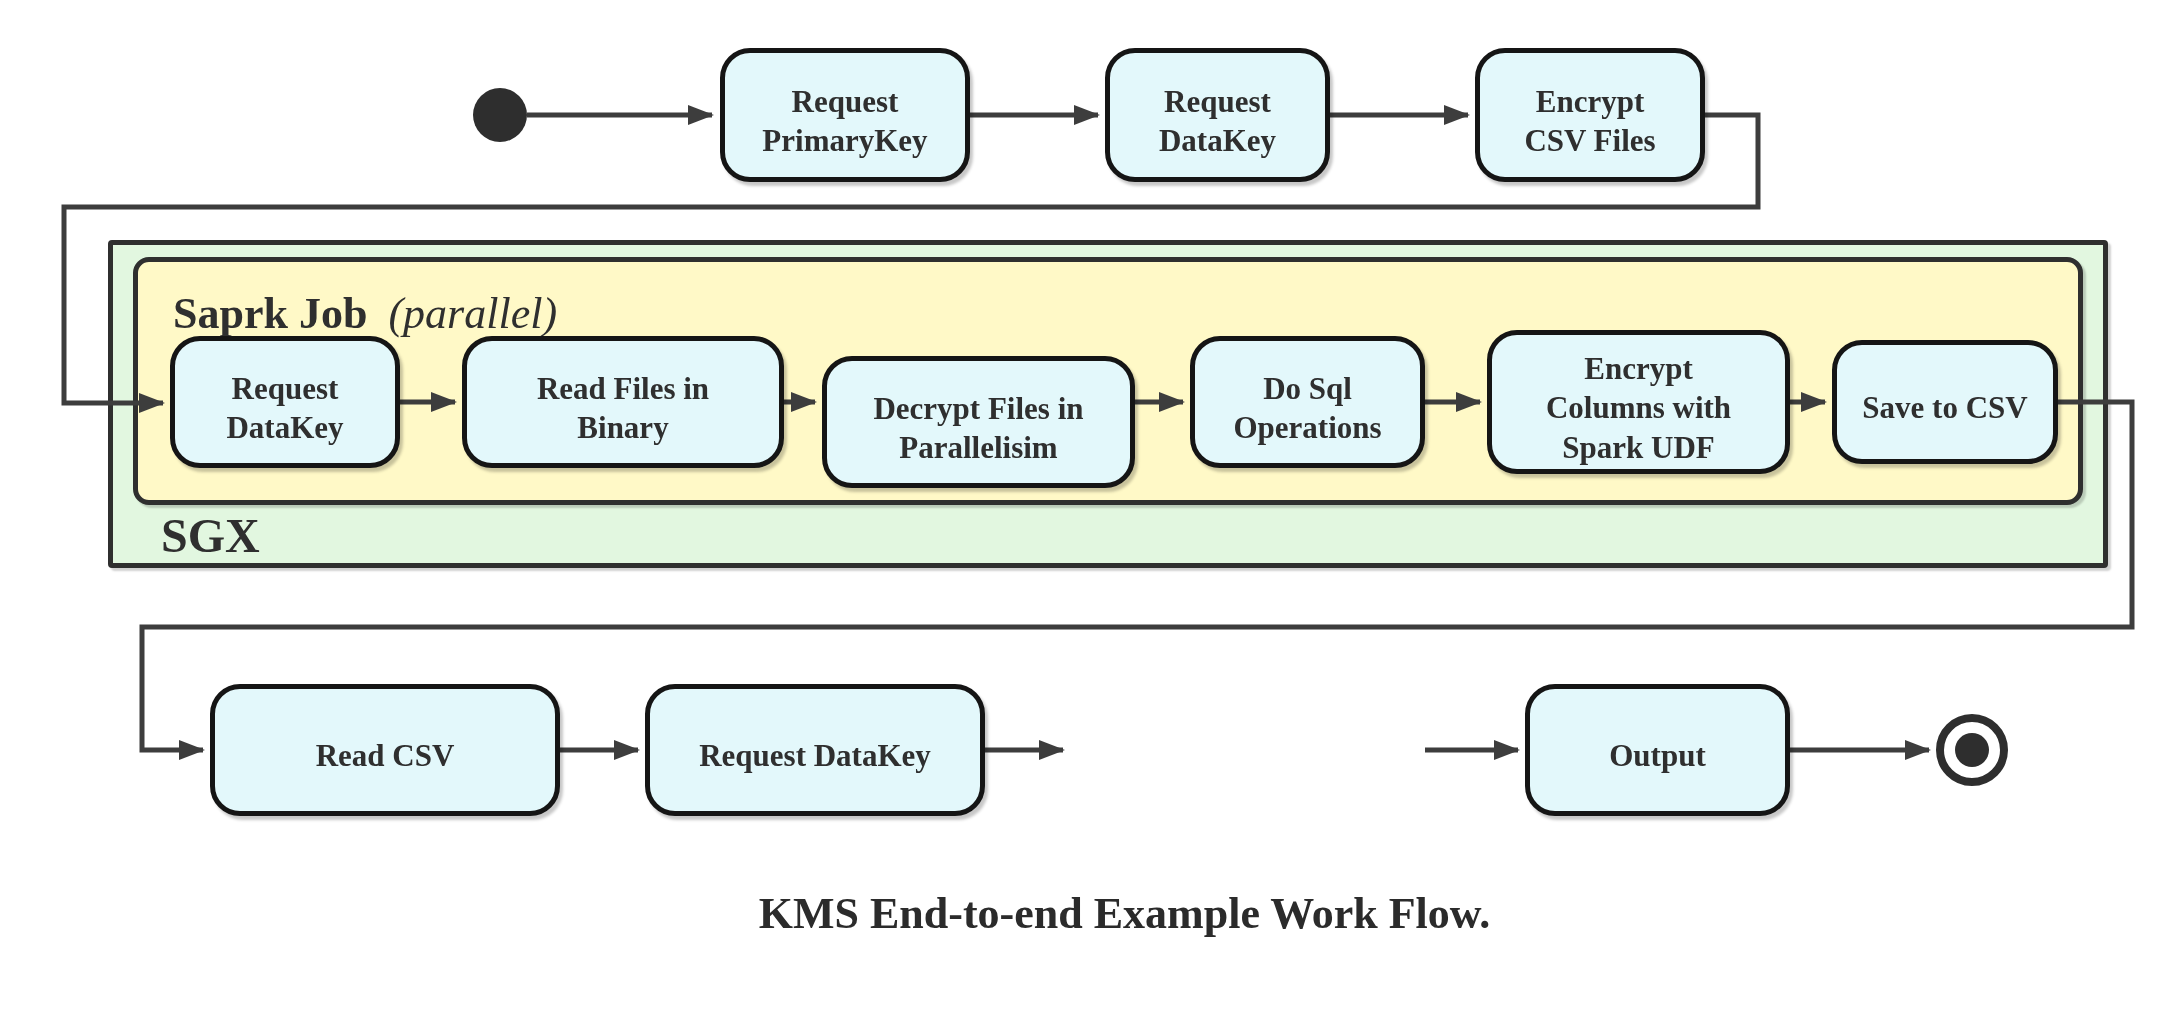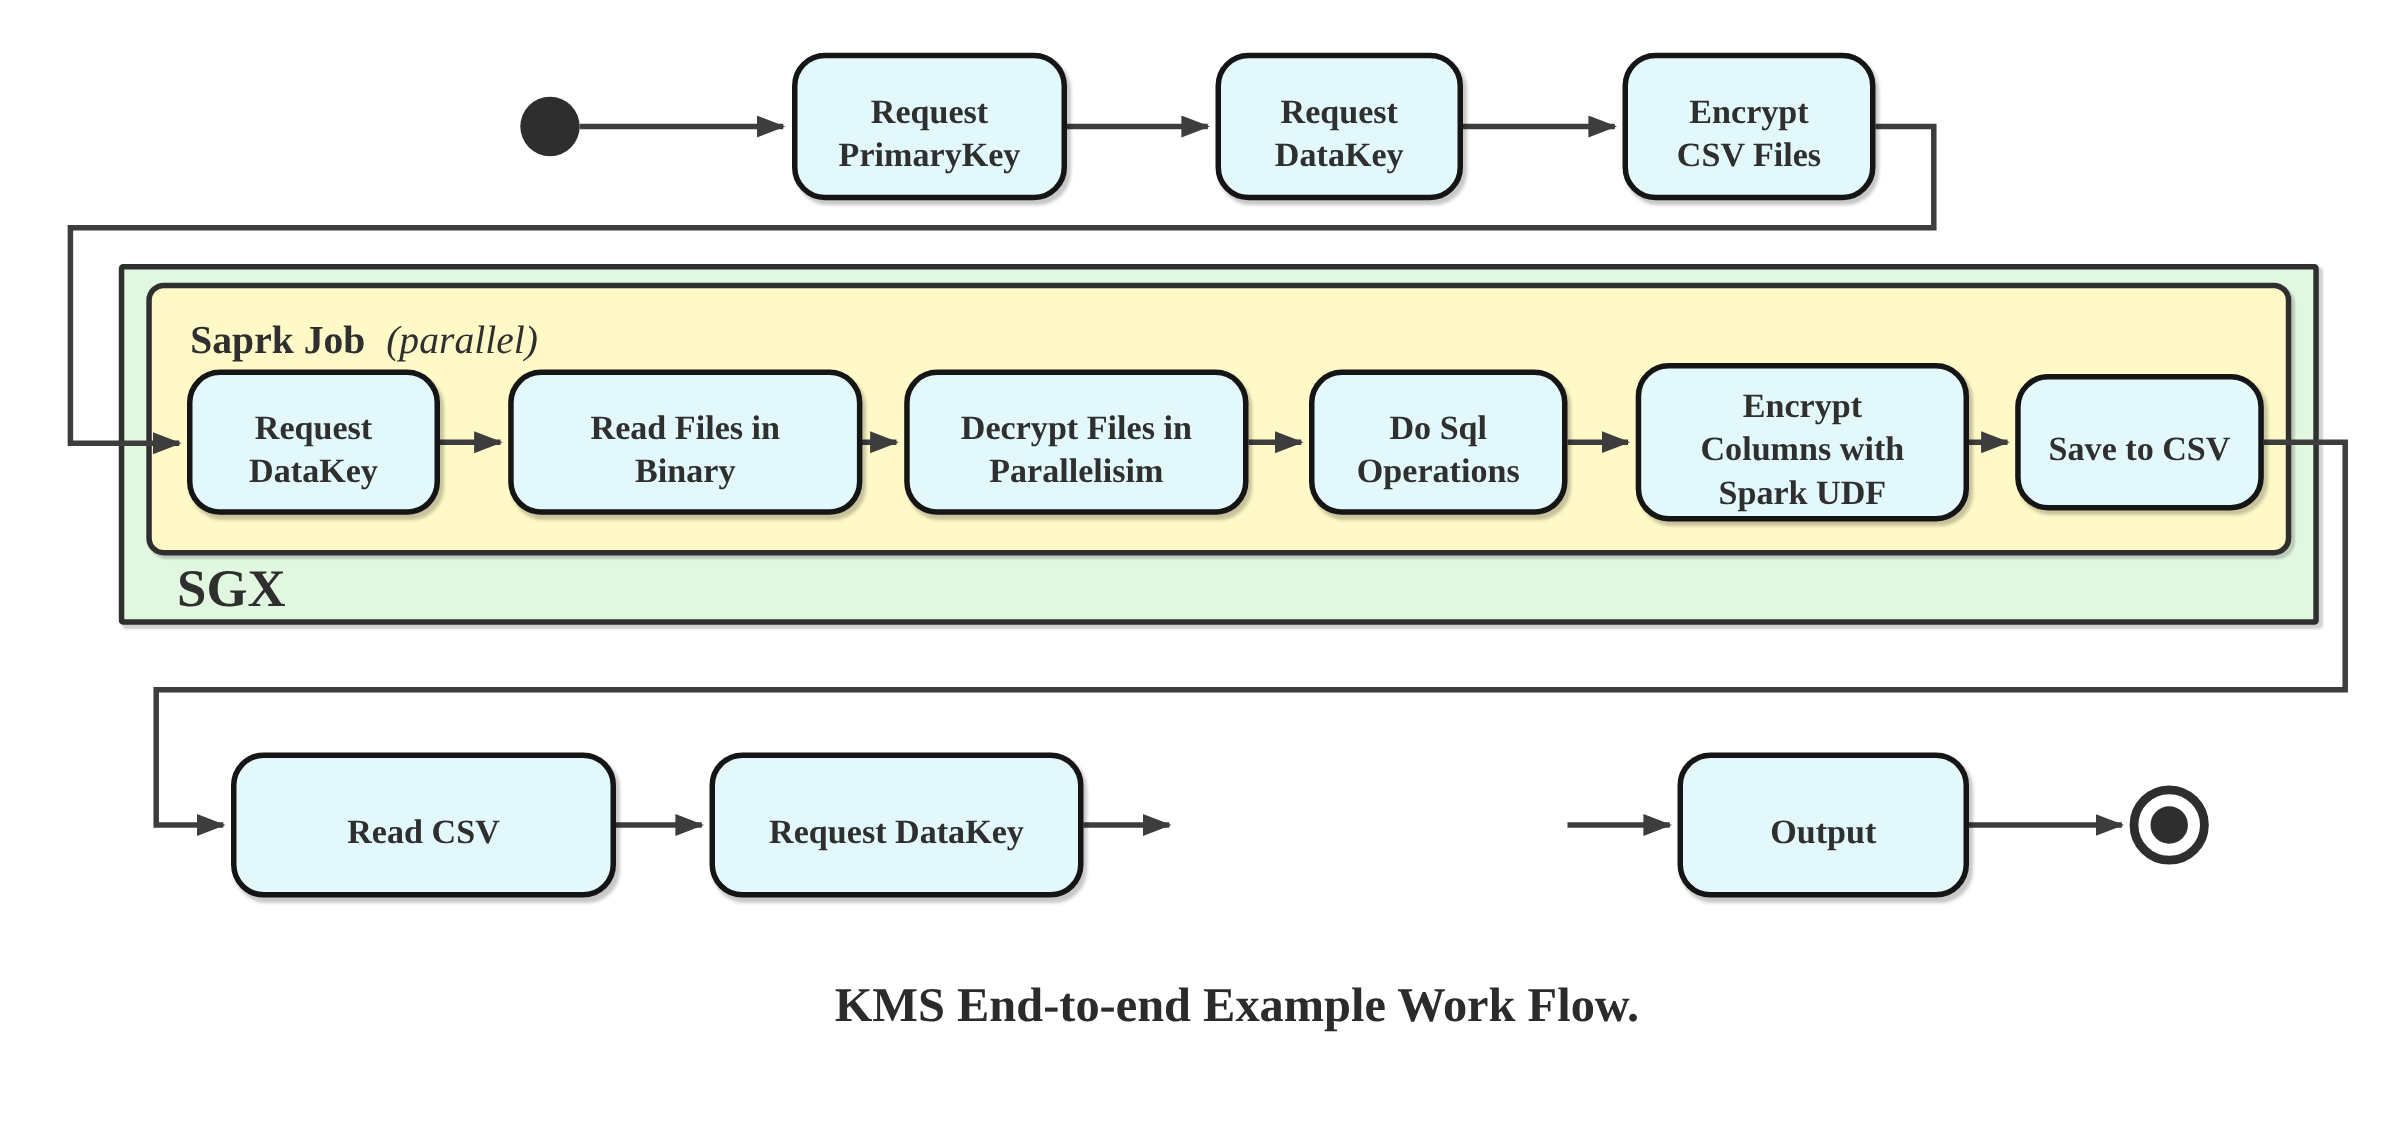--- a/index.html
+++ b/index.html
@@ -28,21 +28,21 @@
   .container.green{
     background:var(--container-green);
     border-radius:4px;
   }
   .container.yellow{
     background:var(--container-yellow);
     border-radius:16px;
   }
   .container-title{
     position:absolute;left:35px;top:26px;
-    font-size:36px;color:var(--text-color);
+    font-size:44px;color:var(--text-color);
     white-space:nowrap;
   }
   .container-title .bold{font-weight:bold;}
   .container-title .qualifier{font-style:italic;font-weight:normal;margin-left:10px;}
   .container-label-bottom{
     position:absolute;left:48px;bottom:0;
     font-size:48px;font-weight:bold;color:var(--text-color);
   }
   .node{
     position:absolute;
@@ -153,21 +153,21 @@
   </div>
 
   <div class="node" style="left:170px;top:336px;width:230px;height:132px">
     <span class="node-label">Request
 DataKey</span>
   </div>
   <div class="node" style="left:462px;top:336px;width:322px;height:132px">
     <span class="node-label">Read Files in
 Binary</span>
   </div>
-  <div class="node" style="left:822px;top:336px;width:313px;height:132px">
+  <div class="node" style="left:822px;top:356px;width:313px;height:132px">
     <span class="node-label">Decrypt Files in
 Parallelisim</span>
   </div>
   <div class="node" style="left:1190px;top:336px;width:235px;height:132px">
     <span class="node-label">Do Sql
 Operations</span>
   </div>
   <div class="node" style="left:1487px;top:330px;width:303px;height:144px">
     <span class="node-label">Encrypt
 Columns with

